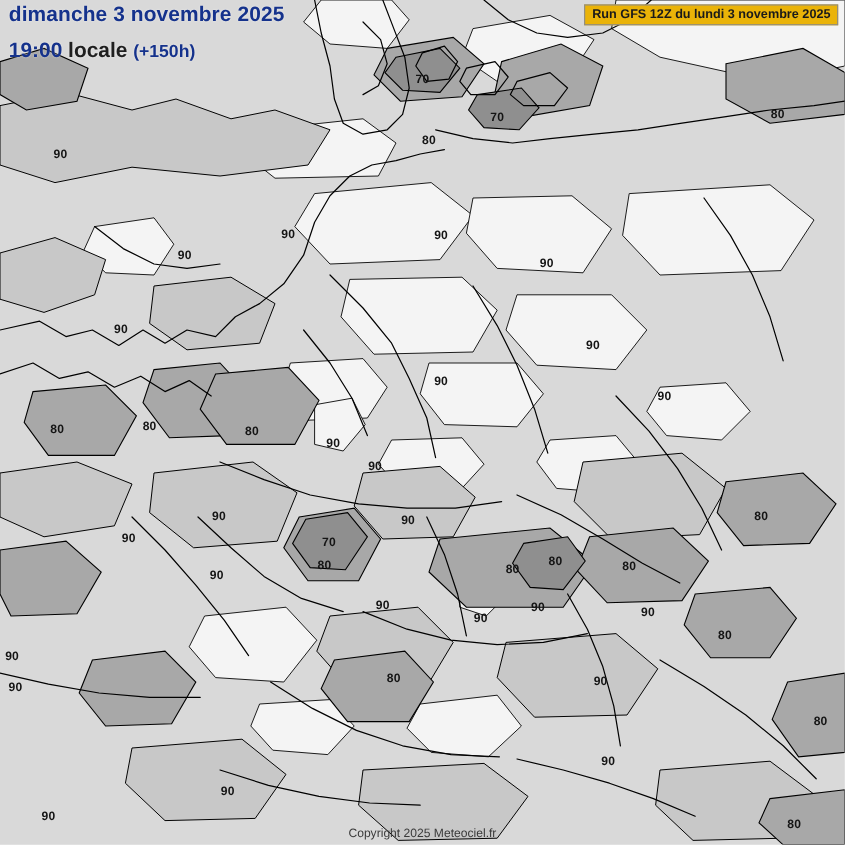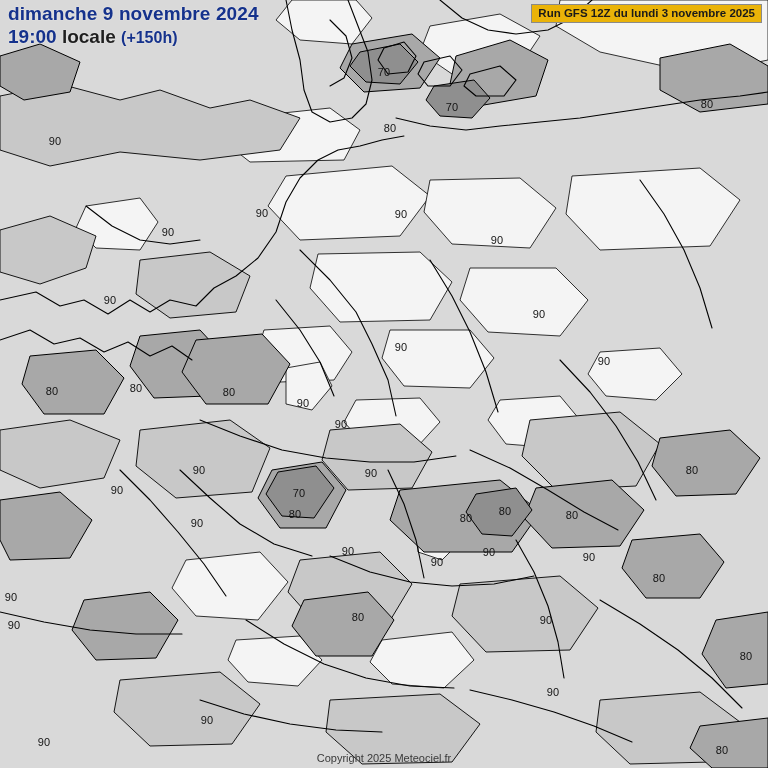--- a/index.html
+++ b/index.html
@@ -32,21 +32,21 @@
   .title-line1 {
     font-size: 19px;
     font-weight: bold;
     color: #15328c;
     letter-spacing: 0.1px;
   }
   .title-line2 {
     font-size: 19px;
     font-weight: bold;
     color: #15328c;
-    margin-top: 2px;
+    margin-top: 12px;
   }
   .title-line2 .local {
     color: #1f1f1f;
   }
   .title-line2 .ech {
     color: #15328c;
     font-size: 16px;
   }
   .title-line3 {
     margin-top: 6px;
@@ -72,21 +72,21 @@
     left: 50%;
     transform: translateX(-50%);
     font-size: 11px;
     color: #3a3a3a;
     white-space: nowrap;
   }
   
   .iso-label {
     position: absolute;
     font-size: 11px;
-    font-weight: normal;
+    font-weight: bold;
     color: #141414;
     transform: translate(-50%, -50%);
     white-space: nowrap;
     letter-spacing: 0.2px;
   }
 </style>
 </head>
 <body>
 
 <div id="map-root">
@@ -199,21 +199,21 @@
         <path d="M200 700 L244 714 L290 724 L336 730 L382 732"></path>
         <path d="M600 600 L640 624 L678 650 L712 678 L742 708"></path>
         <path d="M516 540 L534 572 L548 606 L558 642 L564 678"></path>
         <path d="M388 470 L404 504 L416 540 L424 578"></path>
         <path d="M276 300 L300 330 L320 362 L334 396"></path>
       </g>
     </g>
   </svg>
 
   <div class="title-block">
-    <div class="title-line1">dimanche 9 novembre 2024</div>
+    <div class="title-line1">dimanche 3 novembre 2025</div>
     <div class="title-line2">
       <span>19:00</span>
       <span class="local">locale</span>
       <span class="ech">(+150h)</span>
     </div>
   </div>
 
   <div class="run-badge">Run GFS 12Z du lundi 3 novembre 2025</div>
 
   <div class="copyright">Copyright 2025 Meteociel.fr</div>

